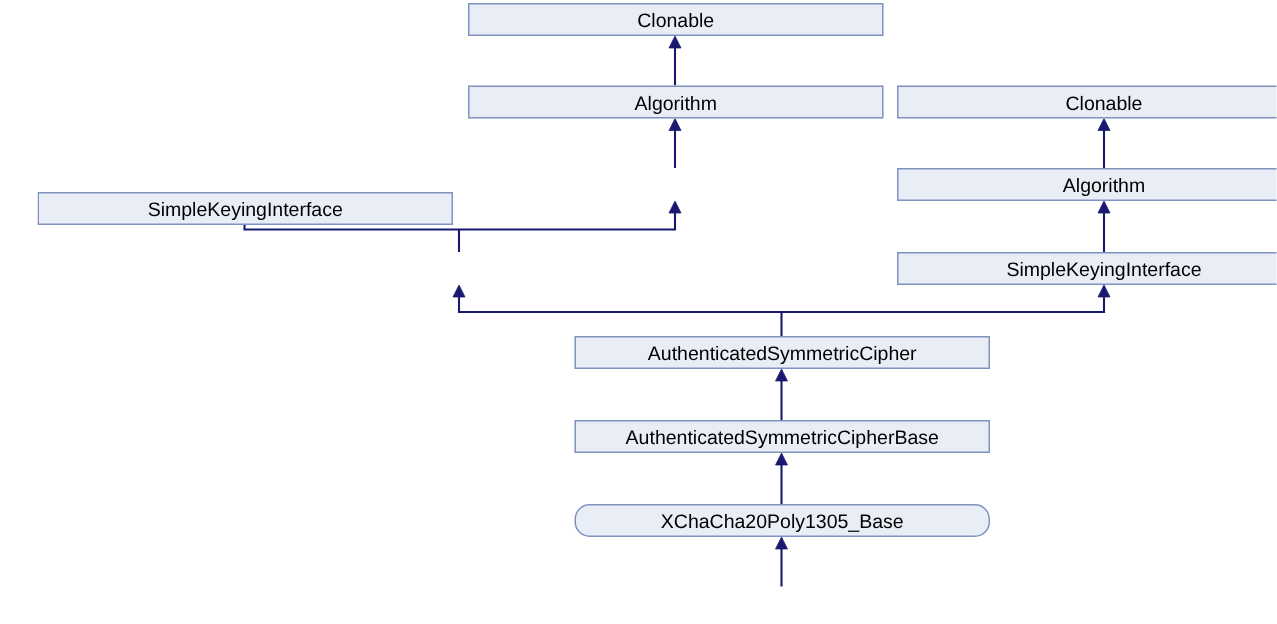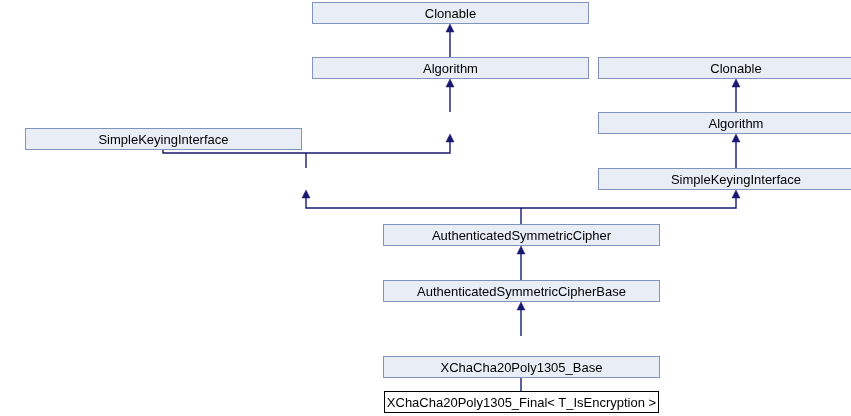--- a/index.html
+++ b/index.html
@@ -56,21 +56,21 @@
   .p0  { left: 287px; top: 2px;   width: 275px; }
   .p1  { left: 287px; top: 57px;  width: 275px; }
   .p2  { left: 573px; top: 57px;  width: 274px; }
   .p3  { left: 0px;   top: 128px; width: 275px; }
   .p4  { left: 287px; top: 112px; width: 275px; }
   .p5  { left: 573px; top: 112px; width: 274px; }
   .p6  { left: 142px; top: 168px; width: 276px; }
   .p7  { left: 573px; top: 168px; width: 274px; }
   .p8  { left: 358px; top: 224px; width: 275px; }
   .p9  { left: 358px; top: 280px; width: 275px; }
-  .p10 { left: 358px; top: 356px; width: 275px; }
+  .p10 { left: 358px; top: 336px; width: 275px; border-radius: 10px; }
   .p11 { left: 359px; top: 391px; width: 273px; }
 </style>
 </head>
 <body>
 
 <div class="canvas" style="--bg: #ffffff; --node-fill: #e8edf6; --node-border: #8093bf; --edge-color: #191970; --current-fill: #ffffff; --current-border: #000000; --text-color: #000000;">
 
   <svg class="edges-layer" viewBox="0 0 851 416">
 
     <polygon class="edge-arrow" points="425,24 421,32 429,32"></polygon>
@@ -107,15 +107,14 @@
 
   <div class="node p0">Clonable</div>
   <div class="node p1">Algorithm</div>
   <div class="node p2">Clonable</div>
   <div class="node p3">SimpleKeyingInterface</div>
   <div class="node p5">Algorithm</div>
   <div class="node p7">SimpleKeyingInterface</div>
   <div class="node p9">AuthenticatedSymmetricCipherBase</div>
   <div class="node p8">AuthenticatedSymmetricCipher</div>
   <div class="node p10">XChaCha20Poly1305_Base</div>
-  <div class="node p11 current">XChaCha20Poly1305_Final&lt; T_IsEncryption &gt;</div>
 
 </div>
 
 </body></html>

